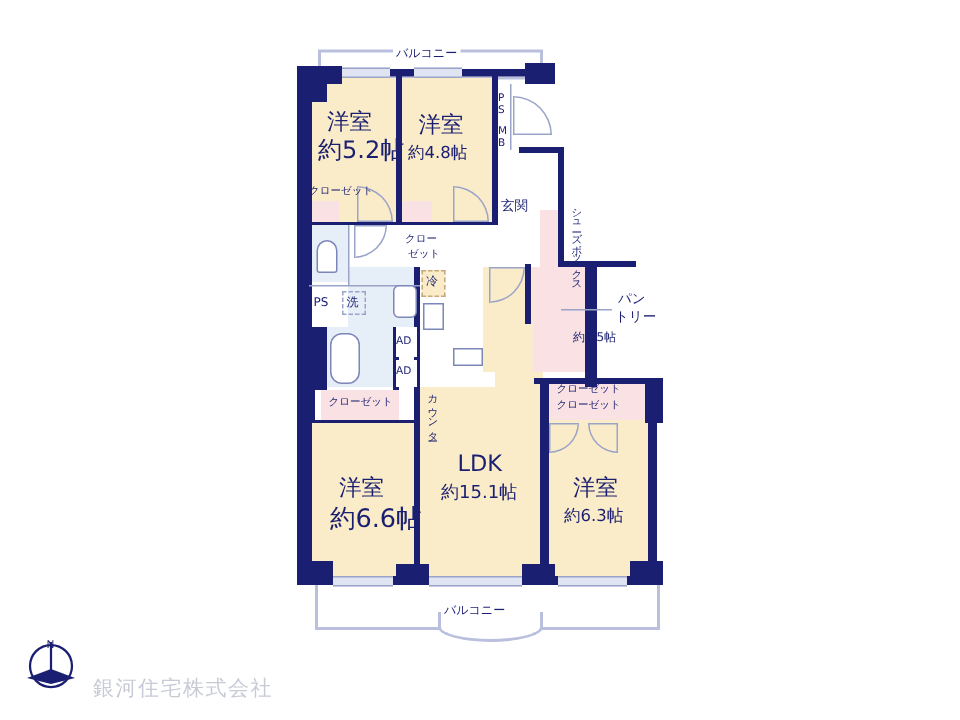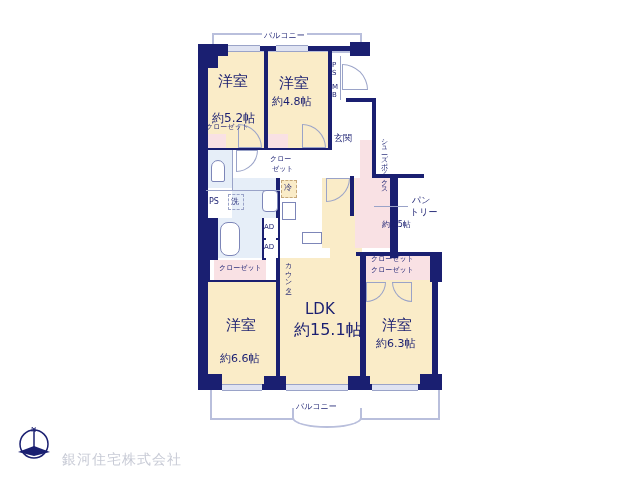--- a/index.html
+++ b/index.html
@@ -110,27 +110,27 @@
 <div class="fixt" style="left:220px;top:222px;width:20px;height:34px;border-radius:8px;"></div>
 <div class="fixt" style="left:282px;top:202px;width:14px;height:18px;"></div>
 <div class="fixt" style="left:302px;top:232px;width:20px;height:12px;"></div>
 <div class="abs" style="left:281px;top:180px;width:16px;height:18px;border:1px dashed #c6a87a;box-sizing:border-box;background:#faecc8;"></div>
 <div class="abs" style="left:228px;top:194px;width:16px;height:16px;border:1px dashed #9aa3c8;box-sizing:border-box;"></div>
 
 <div class="white" style="left:264px;top:218px;width:14px;height:20px;"></div>
 <div class="white" style="left:264px;top:240px;width:14px;height:18px;"></div>
 
 <div class="lbl big" style="left:218px;top:74px;">洋室</div>
-<div class="lbl sm" style="left:212px;top:112px;font-size:12px;">約5.2帖</div>
+<div class="lbl sm" style="left:212px;top:92px;font-size:16px;">約5.2帖</div>
 <div class="lbl big" style="left:279px;top:76px;">洋室</div>
 <div class="lbl sm" style="left:272px;top:96px;font-size:11px;">約4.8帖</div>
 <div class="lbl big" style="left:226px;top:318px;">洋室</div>
-<div class="lbl sm" style="left:220px;top:353px;font-size:11px;text-align:right;">約6.6帖</div>
+<div class="lbl sm" style="left:220px;top:338px;font-size:17px;text-align:right;">約6.6帖</div>
 <div class="lbl big" style="left:305px;top:302px;">LDK</div>
-<div class="lbl sm" style="left:294px;top:322px;font-size:16px;">約15.1帖</div>
+<div class="lbl sm" style="left:294px;top:322px;font-size:12px;">約15.1帖</div>
 <div class="lbl big" style="left:382px;top:318px;">洋室</div>
 <div class="lbl sm" style="left:376px;top:338px;font-size:11px;">約6.3帖</div>
 
 <div class="lbl sm" style="left:412px;top:196px;">パン</div>
 <div class="lbl sm" style="left:410px;top:208px;">トリー</div>
 <div class="lbl xs" style="left:382px;top:221px;">約2.5帖</div>
 <div class="thin" style="left:374px;top:206px;width:34px;height:1px;"></div>
 
 <div class="lbl xs" style="left:206px;top:124px;font-size:7px;">クローゼット</div>
 <div class="lbl xs" style="left:270px;top:156px;font-size:7px;">クロー</div>

